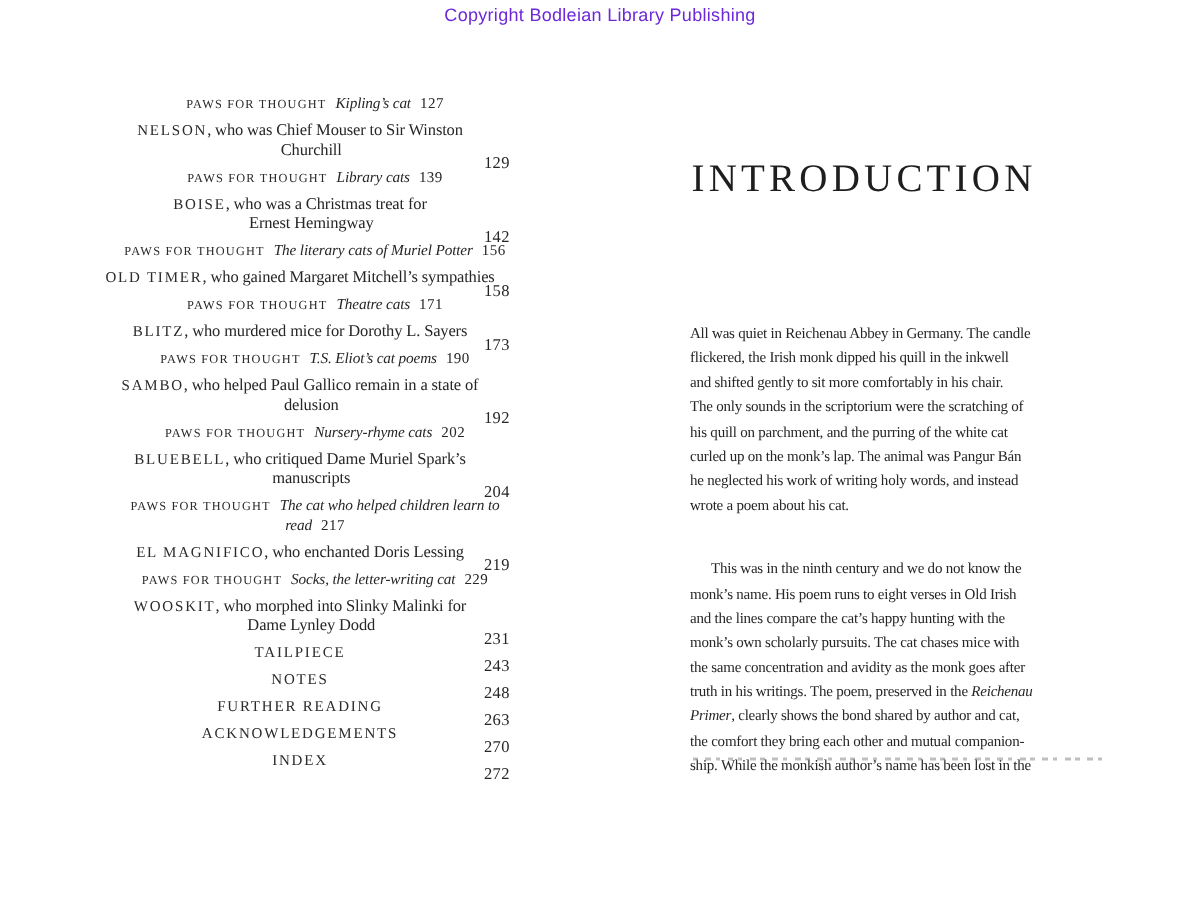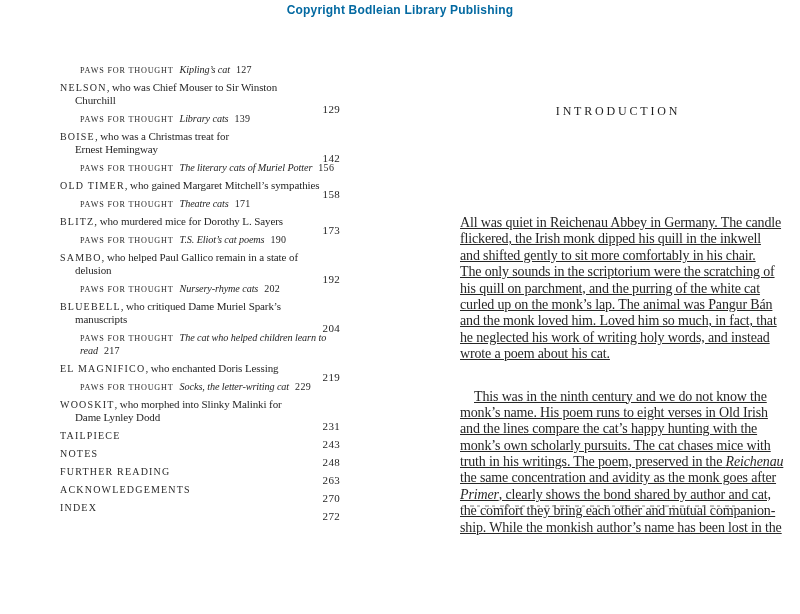--- a/index.html
+++ b/index.html
@@ -3,46 +3,45 @@
 <meta charset="utf-8">
 <style>
   html,body{margin:0;padding:0;}
   body{
     width:800px;height:614px;position:relative;background:#ffffff;
     font-family:"Liberation Serif", serif;color:#262626;overflow:hidden;
   }
   
   .watermark{
     position:absolute;top:3px;left:0;width:800px;text-align:center;
-    font-family:"Liberation Sans", sans-serif;font-size:12px;color:#0369a1;
+    font-family:"Liberation Sans", sans-serif;font-size:12px;color:#6d28d9;
     letter-spacing:.2px;
-    font-weight:bold;
   }
   
   .left-page{position:absolute;left:60px;top:61px;width:280px;}
   .entry{margin-top:5px;}
   .entry:first-child{margin-top:0;}
-  .line{position:relative;line-height:13px;white-space:nowrap;height:13px;}
+  .line{position:relative;line-height:13px;white-space:nowrap;height:13px;text-align:center;}
   .caps{font-size:10px;letter-spacing:1.2px;color:#2a2a2a;}
   .rest{font-size:11px;letter-spacing:-0.1px;}
   .cont{padding-left:15px;}
   .pgnum{position:absolute;right:0;top:11px;font-size:11px;letter-spacing:.3px;}
   .paws-line{padding-left:20px;}
   .paws-label{font-size:8.2px;letter-spacing:.8px;color:#2a2a2a;}
   .paws-title{font-style:italic;font-size:10.2px;margin-left:6px;letter-spacing:-0.1px;}
   .paws-title.t2{margin-left:0;font-family:Liberation Serif, serif;}
   .paws-num{font-size:10px;margin-left:6px;letter-spacing:.3px;}
   
   .right-page{position:absolute;left:460px;top:0;width:284px;height:614px;}
   .intro-title{
-    position:absolute;top:104px;left:16px;width:284px;text-align:center;
-    font-size:12px;letter-spacing:2.8px;color:#1e1e1e;white-space:nowrap;
+    position:absolute;top:104px;left:1px;width:284px;text-align:left;
+    font-size:26px;letter-spacing:2.8px;color:#1e1e1e;white-space:nowrap;
   }
   .intro-body{position:absolute;top:215px;left:0;width:284px;}
-  .bline{line-height:16.4px;height:16.4px;white-space:nowrap;font-size:14px;letter-spacing:-0.15px;color:#262626;text-decoration:underline;}
+  .bline{line-height:16.4px;height:16.4px;white-space:nowrap;font-size:10px;letter-spacing:-0.15px;color:#262626;}
   .bline.indent{padding-left:14px;margin-top:26px;}
   .bline i{letter-spacing:-0.15px;}
   
   .clipped-line{
     position:absolute;top:505px;left:2px;width:276px;height:2px;opacity:.55;
     background:repeating-linear-gradient(90deg,#8a8a8a 0 3px,transparent 3px 8px,#8a8a8a 8px 12px,transparent 12px 15px);
   }
 </style>
 </head>
 <body>
@@ -127,29 +126,28 @@
 
   <div class="right-page">
     <div class="intro-title">INTRODUCTION</div>
     <div class="intro-body" id="intro-body">
         <div class="bline"><span>All was quiet in Reichenau Abbey in Germany. The candle</span></div>
         <div class="bline"><span>flickered, the Irish monk dipped his quill in the inkwell</span></div>
         <div class="bline"><span>and shifted gently to sit more comfortably in his chair.</span></div>
         <div class="bline"><span>The only sounds in the scriptorium were the scratching of</span></div>
         <div class="bline"><span>his quill on parchment, and the purring of the white cat</span></div>
         <div class="bline"><span>curled up on the monk’s lap. The animal was Pangur Bán</span></div>
-        <div class="bline"><span>and the monk loved him. Loved him so much, in fact, that</span></div>
         <div class="bline"><span>he neglected his work of writing holy words, and instead</span></div>
         <div class="bline"><span>wrote a poem about his cat.</span></div>
         <div class="bline indent"><span>This was in the ninth century and we do not know the</span></div>
         <div class="bline"><span>monk’s name. His poem runs to eight verses in Old Irish</span></div>
         <div class="bline"><span>and the lines compare the cat’s happy hunting with the</span></div>
         <div class="bline"><span>monk’s own scholarly pursuits. The cat chases mice with</span></div>
+        <div class="bline"><span>the same concentration and avidity as the monk goes after</span></div>
         <div class="bline"><span>truth in his writings. The poem, preserved in the </span><i>Reichenau</i></div>
-        <div class="bline"><span>the same concentration and avidity as the monk goes after</span></div>
         <div class="bline"><i>Primer</i><span>, clearly shows the bond shared by author and cat,</span></div>
         <div class="bline"><span>the comfort they bring each other and mutual companion-</span></div>
         <div class="bline"><span>ship. While the monkish author’s name has been lost in the</span></div>
       </div>
     <div class="clipped-line"></div>
   </div>
 
 </div>
 
 </body></html>

